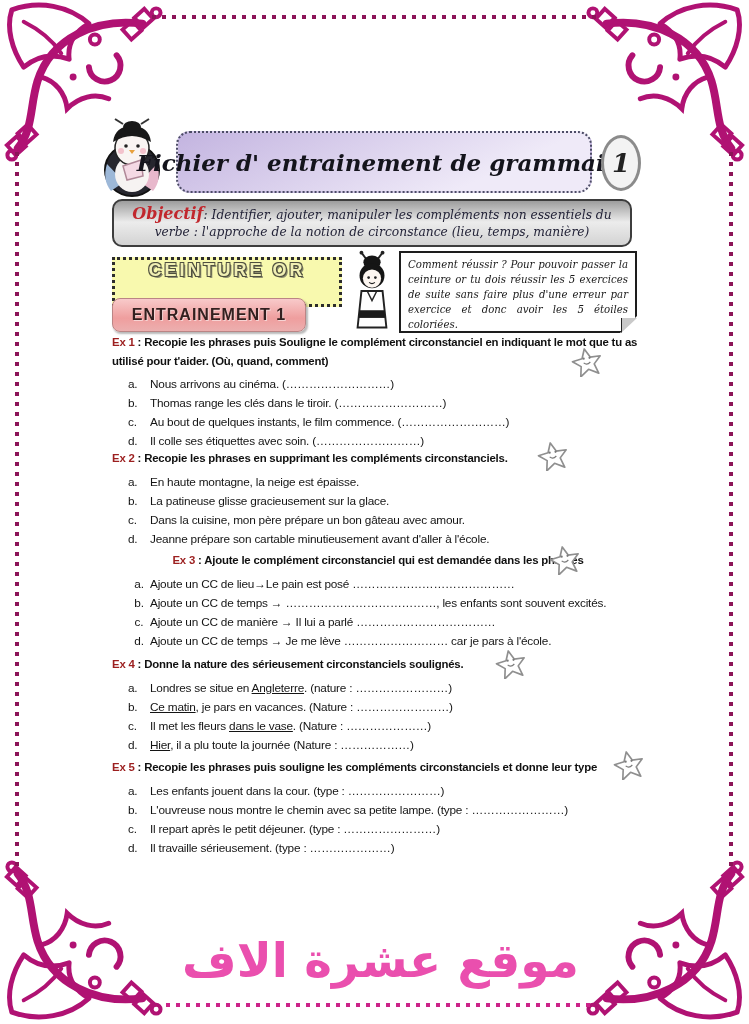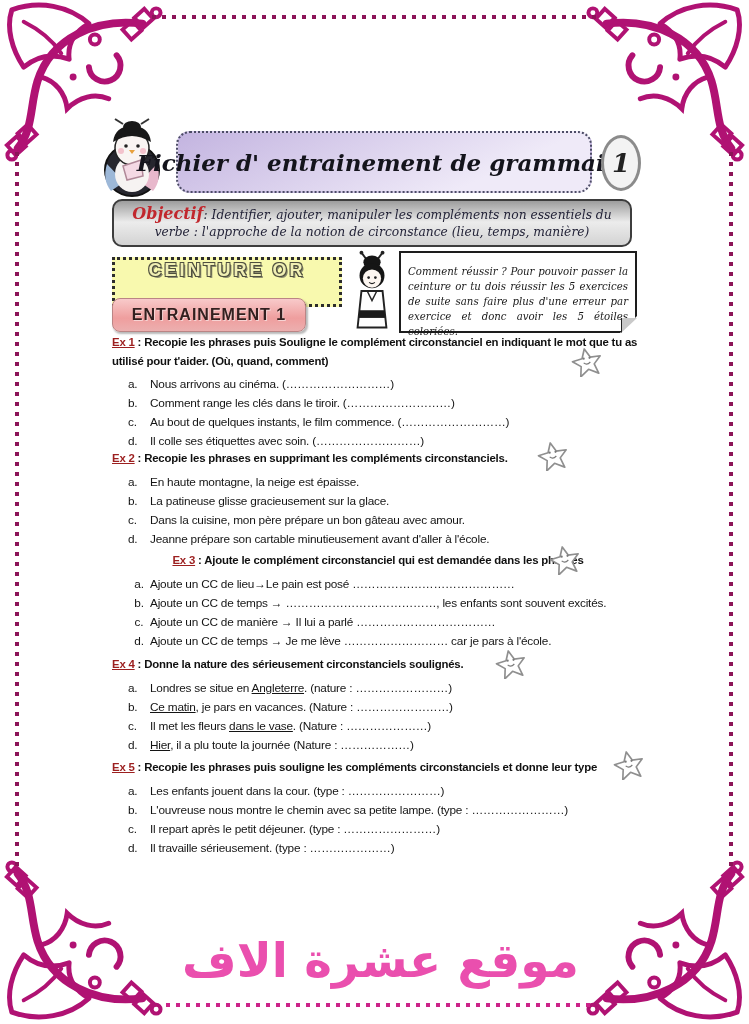--- a/index.html
+++ b/index.html
@@ -74,39 +74,39 @@
     display:flex; align-items:center; justify-content:center;
   }
   .entrainement-text {
     font-weight:bold; font-size:16px; letter-spacing:1px; color:#33201f;
     text-shadow:1px 1px 0 #f6d3d3;
     text-align:right;
   }
   .doll { position:absolute; left:348px; top:250px; width:48px; height:84px; }
   .note {
     position:absolute; left:399px; top:251px; width:238px; height:82px;
-    border:2px solid #1d1d1d; background:#fff; padding:11px 7px; box-sizing:border-box;
+    border:2px solid #1d1d1d; background:#fff; padding:4px 7px; box-sizing:border-box;
   }
   .note-text {
     font-family:"DejaVu Serif", serif; font-style:italic;
     font-size:10.2px; line-height:15px; text-align:justify; color:#191919;
   }
   .fold-cover { position:absolute; right:-2px; bottom:-2px; width:17px; height:17px;
     background:#fff; clip-path:polygon(100% 0,100% 100%,0 100%); }
   .fold-flap  { position:absolute; right:-2px; bottom:-2px; width:15px; height:15px;
     background:#c9c9c9; border-left:1.5px solid #222; border-top:0;
     clip-path:polygon(0 100%,100% 0,0 0); }
 
   
   .ex { position:absolute; left:112px; width:532px; }
   .ex1 { top:333px; } .ex2 { top:449px; } .ex3 { top:551px;text-align:center; }
   .ex4 { top:655px; } .ex5 { top:758px; }
   .ex-title { margin:0; font-size:11.4px; font-weight:bold;
     line-height:18.6px; letter-spacing:-0.2px; color:#101010; }
-  .ex-label { color:#9c1f1f; text-decoration:underline; }
+  .ex-label { color:#9c1f1f; }
   .items { margin-top:5px; }
   .item { display:flex; font-size:11.8px; line-height:19px; letter-spacing:-0.2px; }
   .letter { flex:none; width:22px; margin-left:16px; }
   .u { text-decoration:underline; }
 
   .star { position:absolute; width:34px; height:30px; }
   .s1 { right:40px; top:14px; }
   .s2 { right:74px; top:-8px; }
   .s3 { right:62px; top:-6px; }
   .s4 { right:116px; top:-6px; }
@@ -236,21 +236,21 @@
     <svg class="star s1" viewBox="0 0 40 36">
         <use href="#star-shape"></use>
       </svg>
     <div class="items">
       <div class="item">
           <span class="letter">a.</span>
           <span class="txt"><span>Nous arrivons au cinéma. (………………………)</span><span class="u"></span><span></span></span>
         </div>
       <div class="item">
           <span class="letter">b.</span>
-          <span class="txt"><span>Comment range les clés dans le tiroir. (………………………)</span><span class="u"></span><span></span></span>
+          <span class="txt"><span>Thomas range les clés dans le tiroir. (………………………)</span><span class="u"></span><span></span></span>
         </div>
       <div class="item">
           <span class="letter">c.</span>
           <span class="txt"><span>Au bout de quelques instants, le film commence. (………………………)</span><span class="u"></span><span></span></span>
         </div>
       <div class="item">
           <span class="letter">d.</span>
           <span class="txt"><span>Il colle ses étiquettes avec soin. (………………………)</span><span class="u"></span><span></span></span>
         </div>
     </div>

